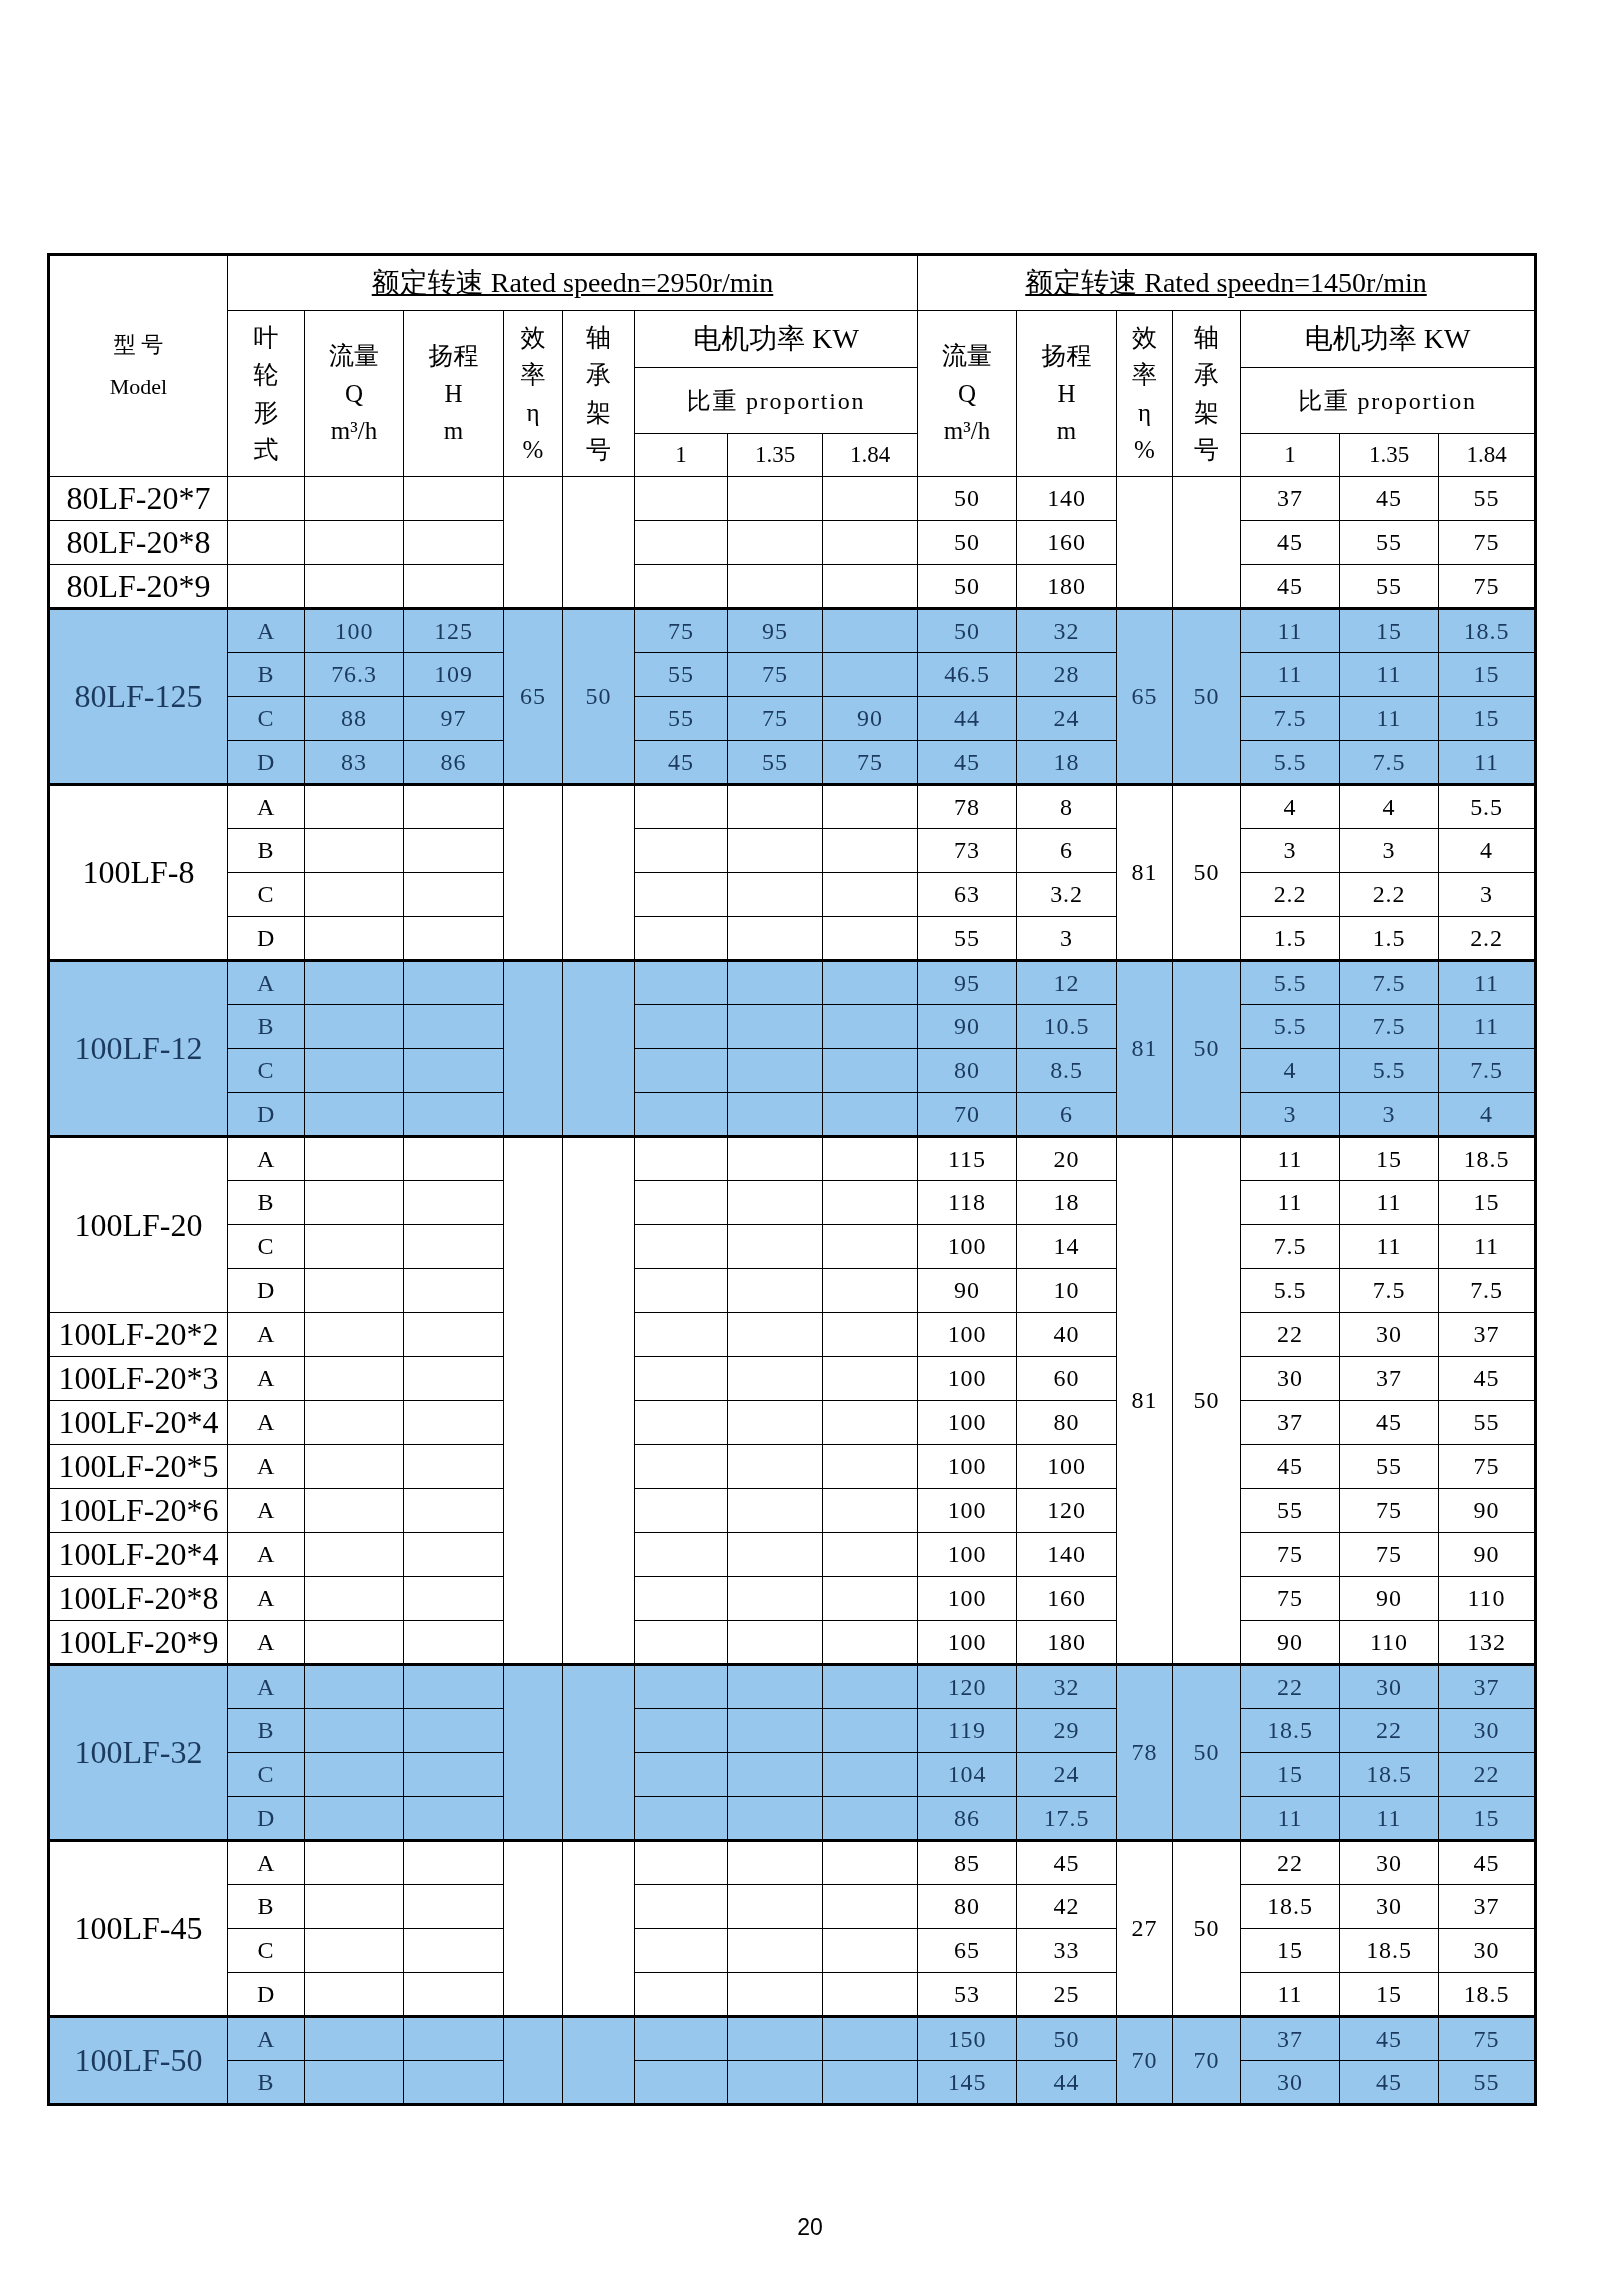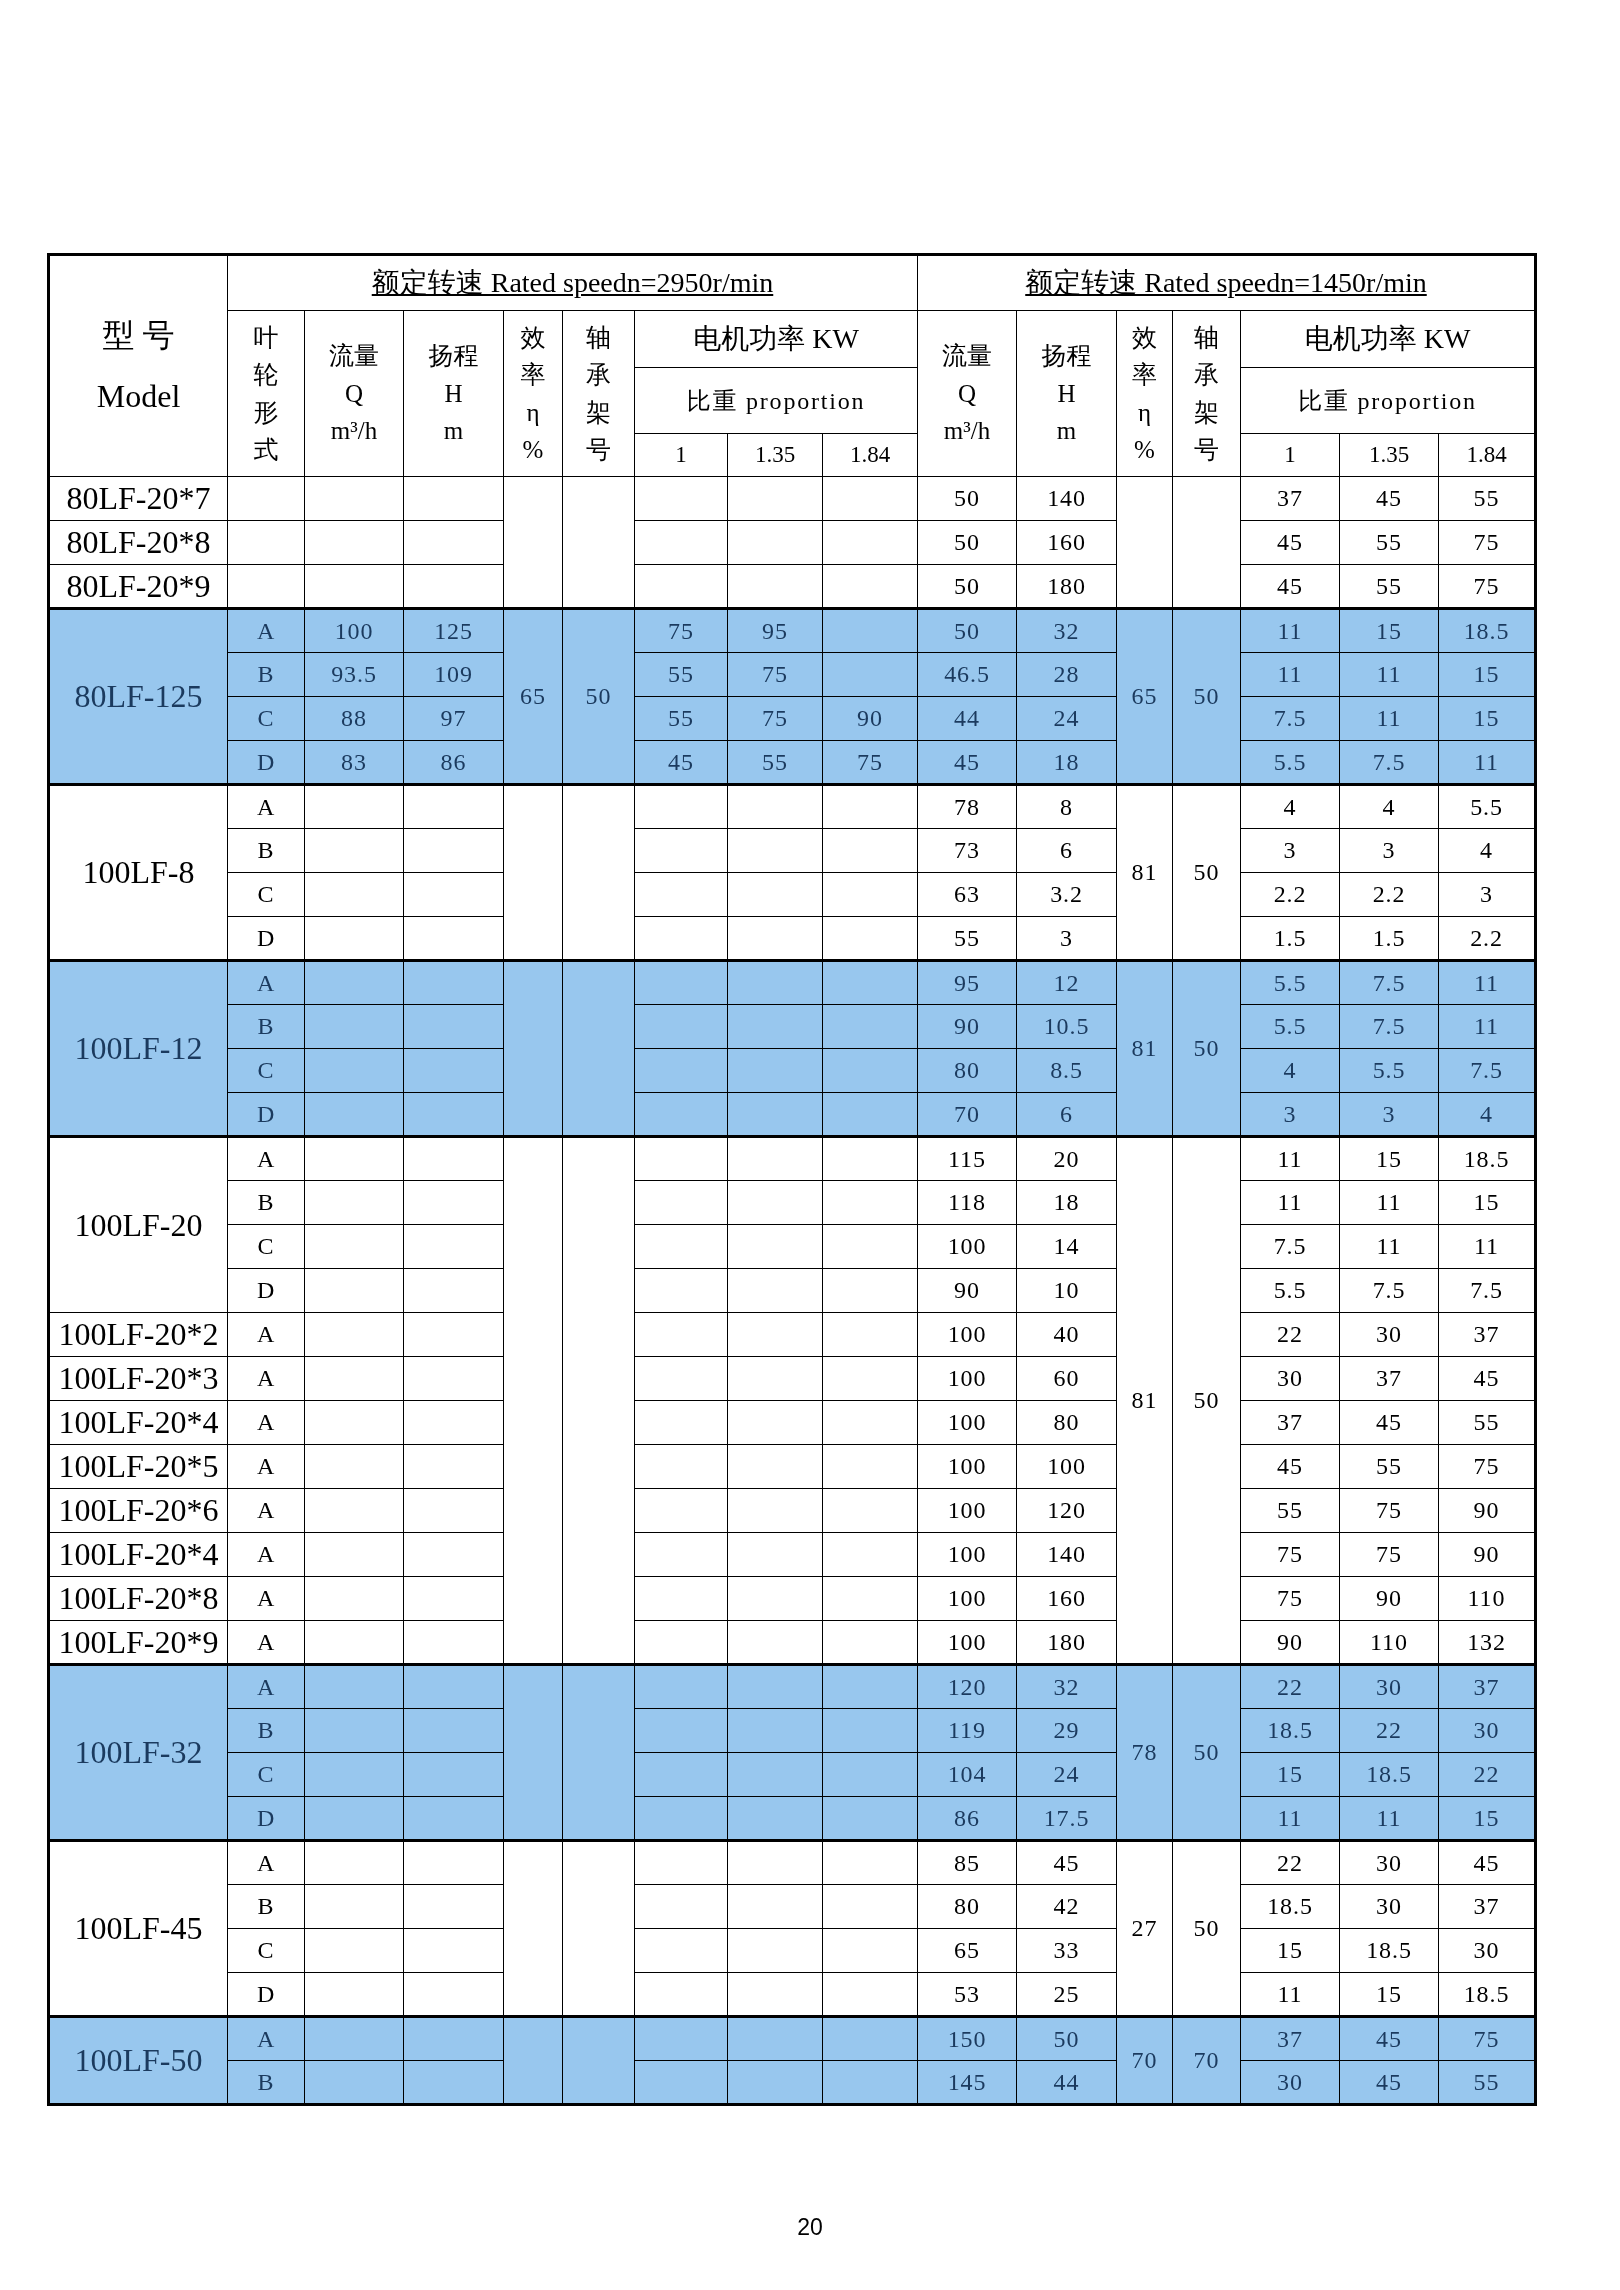--- a/index.html
+++ b/index.html
@@ -17,21 +17,21 @@
     overflow:hidden; font-weight:normal;
   }
   thead tr.speed-row { height:56px; }
   thead tr.main-head { height:57px; }
   thead tr.prop-row  { height:66px; }
   thead tr.propv-row { height:43px; }
   tbody tr { height:44px; }
   tbody td { font-size:24px; letter-spacing:0.9px; }
   td.model { font-size:32px; letter-spacing:0; }
   .speed  { font-weight:bold; font-size:28px;text-decoration:underline; }
-  .mhead  { font-size:32px; line-height:1.9; white-space:pre-line; }
+  .mhead  { font-size:22px; line-height:1.9; white-space:pre-line; }
   .vhead  { font-size:25px; line-height:1.5; white-space:pre-line; }
   .kw     { font-size:28px; }
   .prop   { font-size:24px; letter-spacing:1.8px;margin-left:40px; }
   .propv  { font-size:23px; }
   tr.gs td { border-top:3.6px solid #000; }
   tr.hl td, td.hl { background:var(--hl,#98C7EE); color:#1b3a5e; }
   .pageno {
     position:absolute; top:2214px; left:0; width:100%;
     text-align:center; font-size:23px;
     font-family:"Liberation Sans","DejaVu Sans",sans-serif;
@@ -177,21 +177,21 @@
           <td>50</td>
           <td>32</td>
           <td rowspan="4" class="hl">65</td>
           <td rowspan="4" class="hl">50</td>
           <td>11</td>
           <td>15</td>
           <td>18.5</td>
         </tr>
         <tr class="hl">
           <td>B</td>
-          <td>93.5</td>
+          <td>76.3</td>
           <td>109</td>
           <td>55</td>
           <td>75</td>
           <td></td>
           <td>46.5</td>
           <td>28</td>
           <td>11</td>
           <td>11</td>
           <td>15</td>
         </tr>

